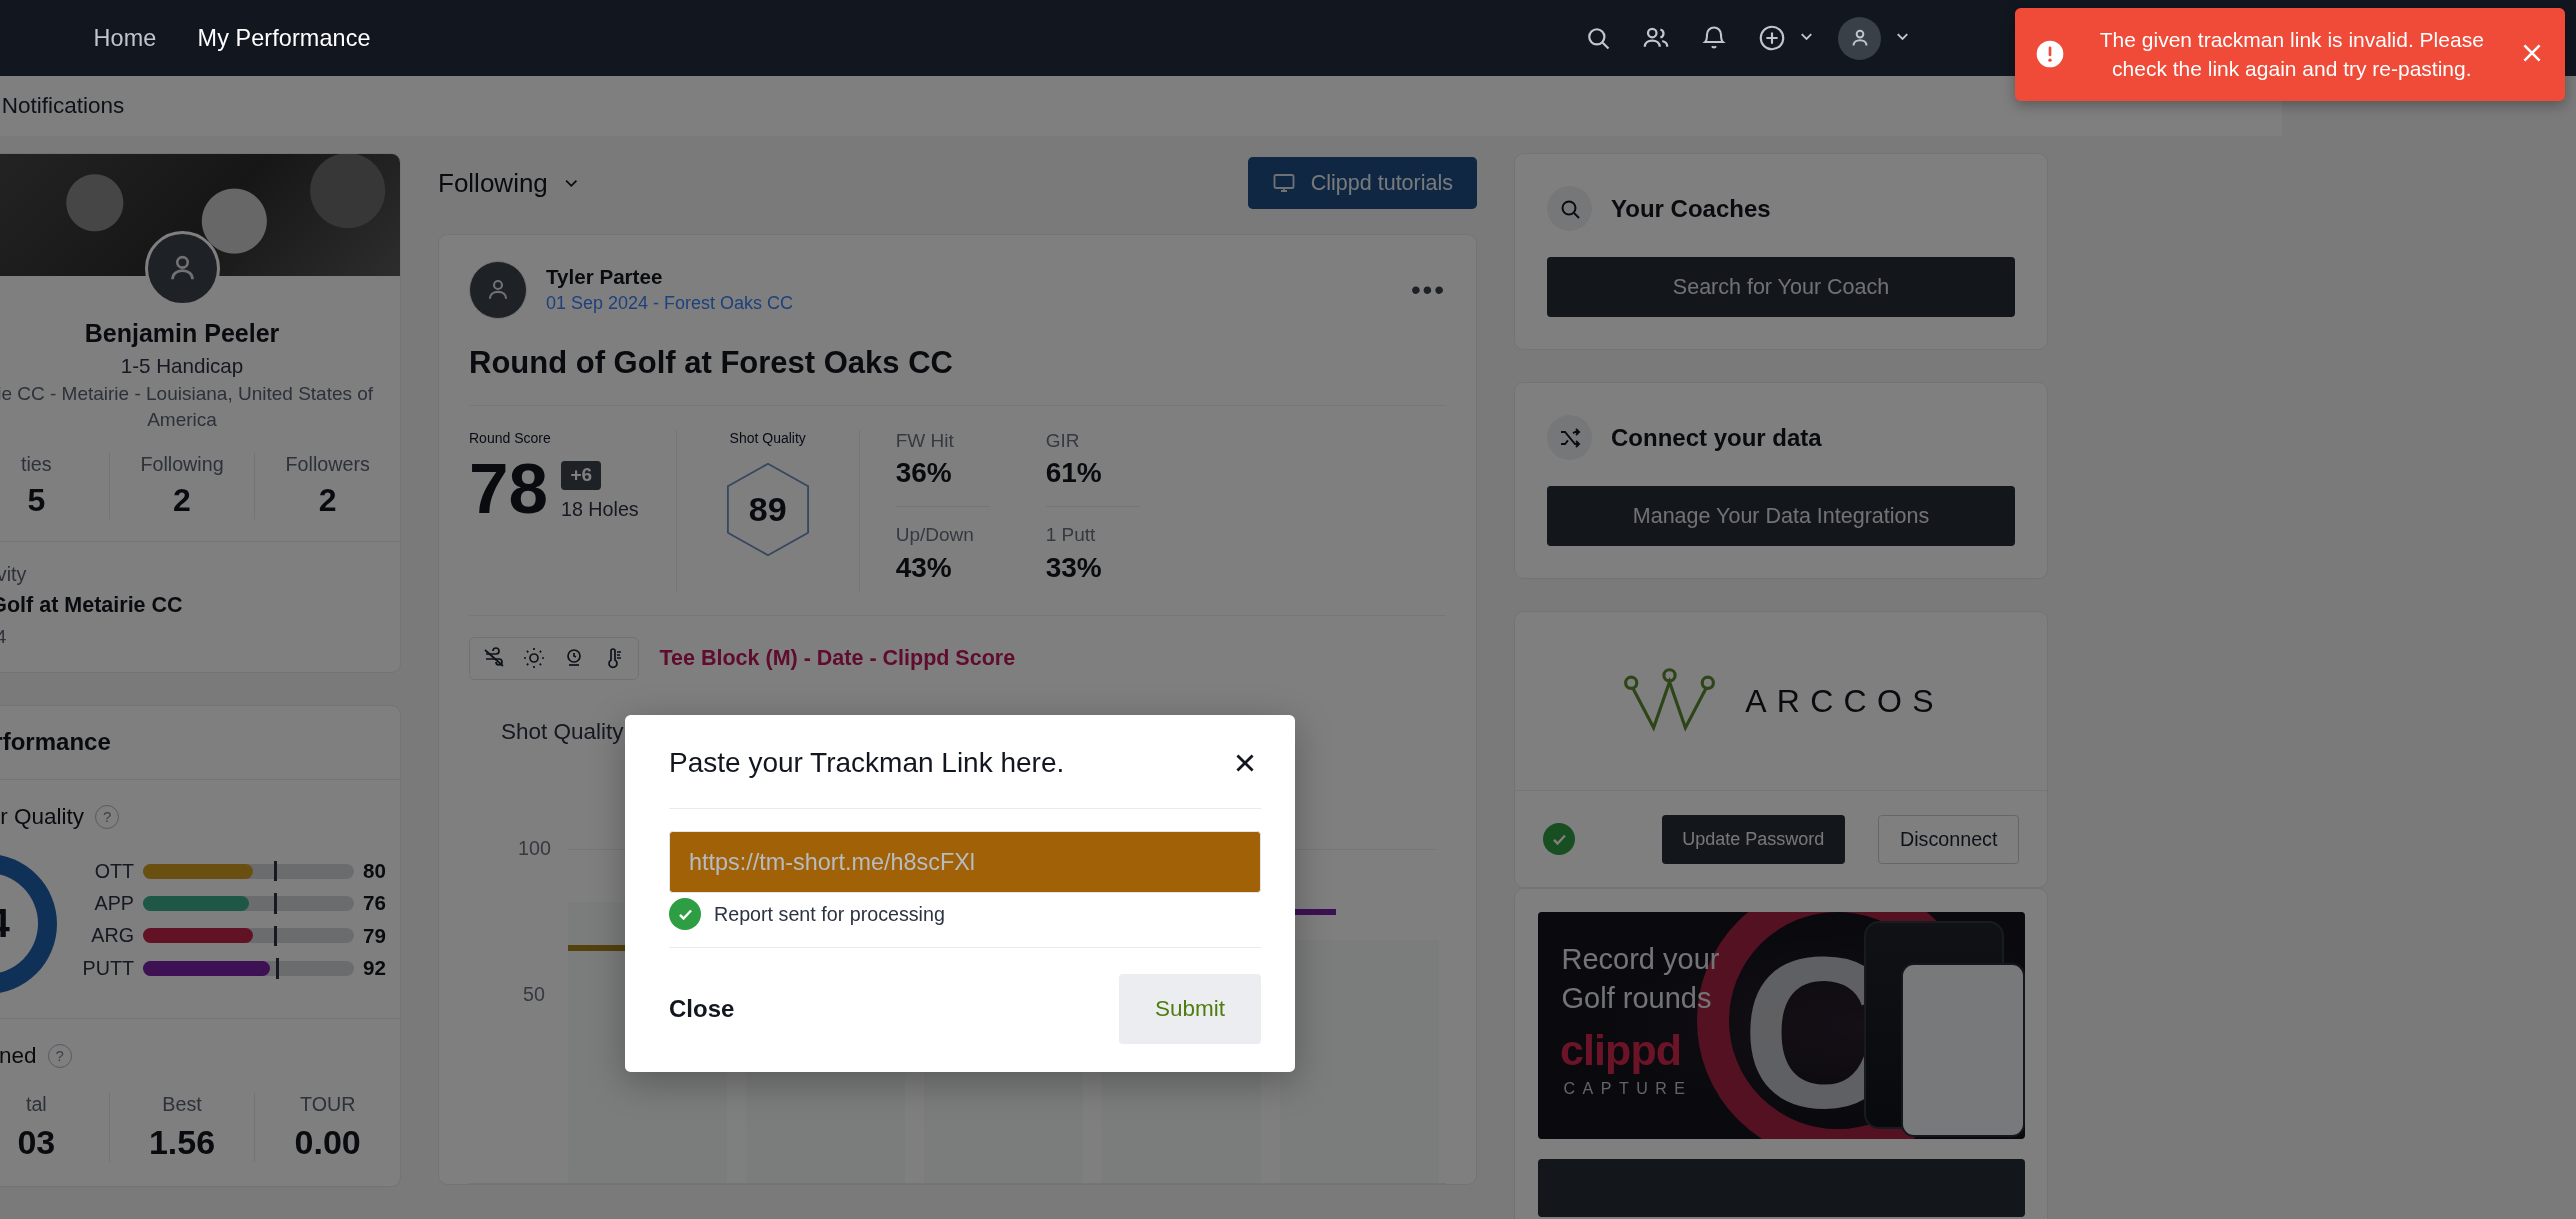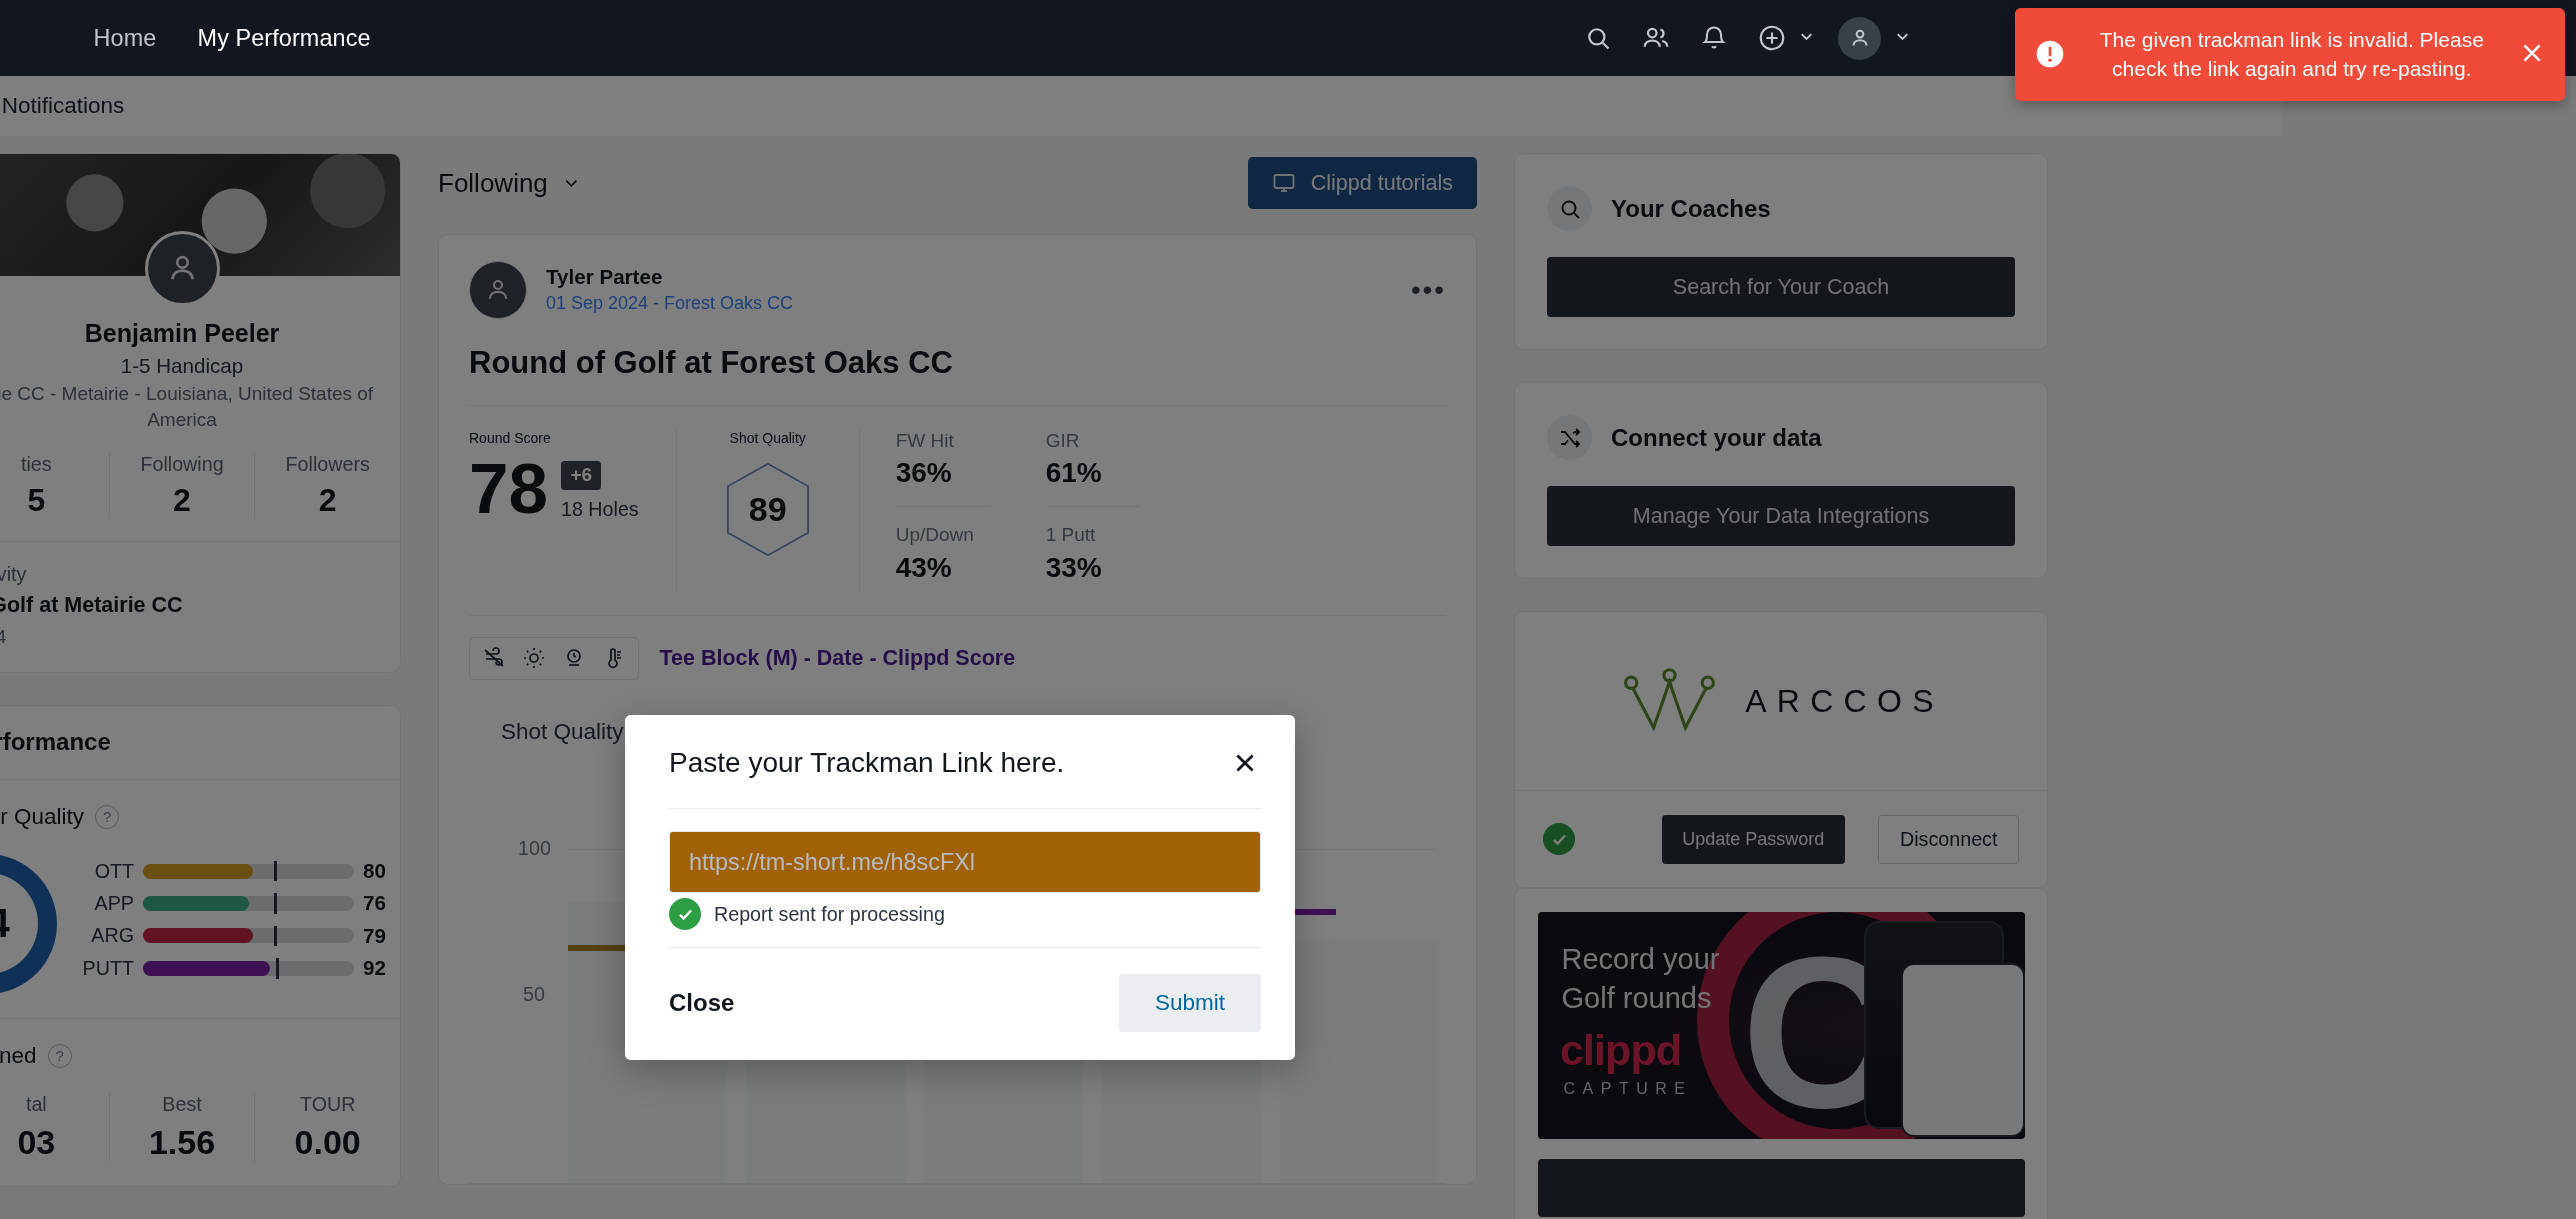--- a/index.html
+++ b/index.html
@@ -233,21 +233,21 @@
   .pct-cell.bot { border-top: 0.9px solid #e7eaee; padding-top: 17px; margin-top: 9.4px; }
   .pct-l { font-size: 19px; color: #6b7280; }
   .pct-v { font-size: 28px; font-weight: 700; color: #12161f; margin-top: 5.6px; }
 
   .chart-toolbar { display: flex; align-items: center; padding: 20.6px 30px 0 30px; gap: 20.6px; }
   .cond-group {
     display: flex; align-items: center; gap: 11.2px;
     border: 0.9px solid #dfe3e8; border-radius: 5.6px; padding: 6.6px 11.2px;
   }
   .cond-ic { width: 28px; height: 28px; display: flex; align-items: center; justify-content: center; cursor: pointer; }
-  .chart-tabs { font-size: 21.5px; font-weight: 700; color: #4c1d95; white-space: nowrap; }
+  .chart-tabs { font-size: 21.5px; font-weight: 700; color: #be185d; white-space: nowrap; }
   .chart-box {
     margin: 17px 30px 0 30px; border: 0.9px solid #e7eaee; border-top: none;
     border-left: none; border-right: none; height: 487px; position: relative;
     background: #ffffff;
   }
   .chart-title { position: absolute; left: 32px; top: 22.5px; font-size: 22.5px; color: #2c3342; }
   .y-lab { position: absolute; font-size: 19.7px; color: #6b7280; }
   .grid-line { position: absolute; height: 0.9px; background: #eceef1; }
   .bar-col { position: absolute; bottom: 0; background: #f7f8f9; }
   .bar-cap { position: absolute; height: 5.6px; }
@@ -351,22 +351,22 @@
   }
   .modal-input::placeholder { color: #b7bcc4; }
   .modal-status { display: flex; align-items: center; gap: 13px; margin-top: 5px; }
   .modal-status-txt { font-size: 19.7px; color: #2c3342; }
   .modal-rule2 { height: 0.9px; background: #e7eaee; margin-top: 17px; }
   .modal-foot { display: flex; align-items: center; margin-top: 26px; }
   .modal-close {
     font-size: 24px; font-weight: 700; color: #12161f; cursor: pointer;
   }
   .modal-submit {
-    margin-left: auto; background: #ebedf0; color: #0369a1; border: none;
-    border-radius: 3.7px; height: 58px; padding: 0 36px; font-size: 22.5px;
+    margin-left: auto; background: #ebedf0; color: #4d7c0f; border: none;
+    border-radius: 3.7px; height: 70px; padding: 0 36px; font-size: 22.5px;
     font-family: "Liberation Sans", sans-serif; cursor: default;
   }
 </style>
 </head>
 <body>
 
 <div id="app">
 
   <div id="page">
 

